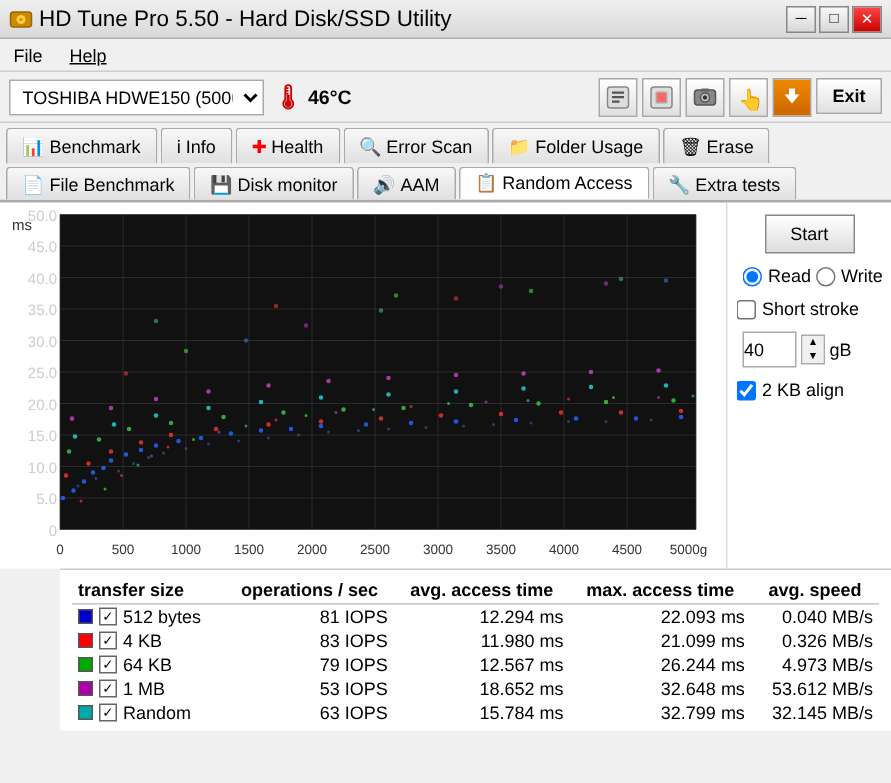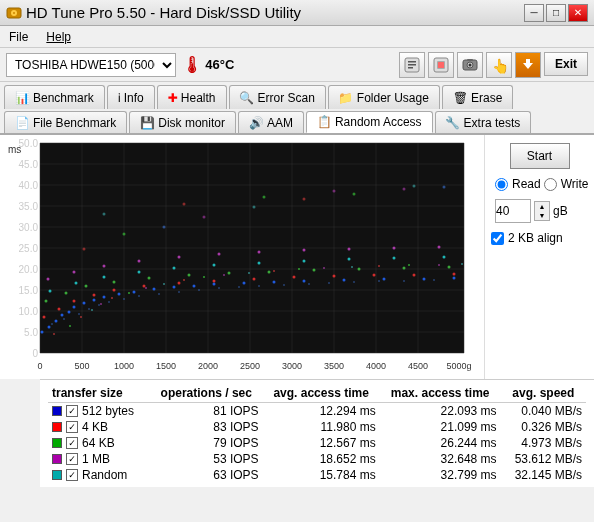--- a/index.html
+++ b/index.html
@@ -621,20 +621,24 @@
       <label class="radio-item">
         <input type="radio" name="rw" checked="" style="">
         <span>Read</span>
       </label>
       <label class="radio-item">
         <input type="radio" name="rw" style="">
         <span>Write</span>
       </label>
     </div>
 
+    <label class="checkbox-item">
+      <input type="checkbox" style="">
+      <span>Short stroke</span>
+    </label>
 
     <div class="stroke-row">
       <input class="stroke-input" type="text" value="40" style="">
       <div class="stroke-spinner">
         <button class="stroke-spinner-btn">▲</button>
         <button class="stroke-spinner-btn">▼</button>
       </div>
       <span>gB</span>
     </div>
 

